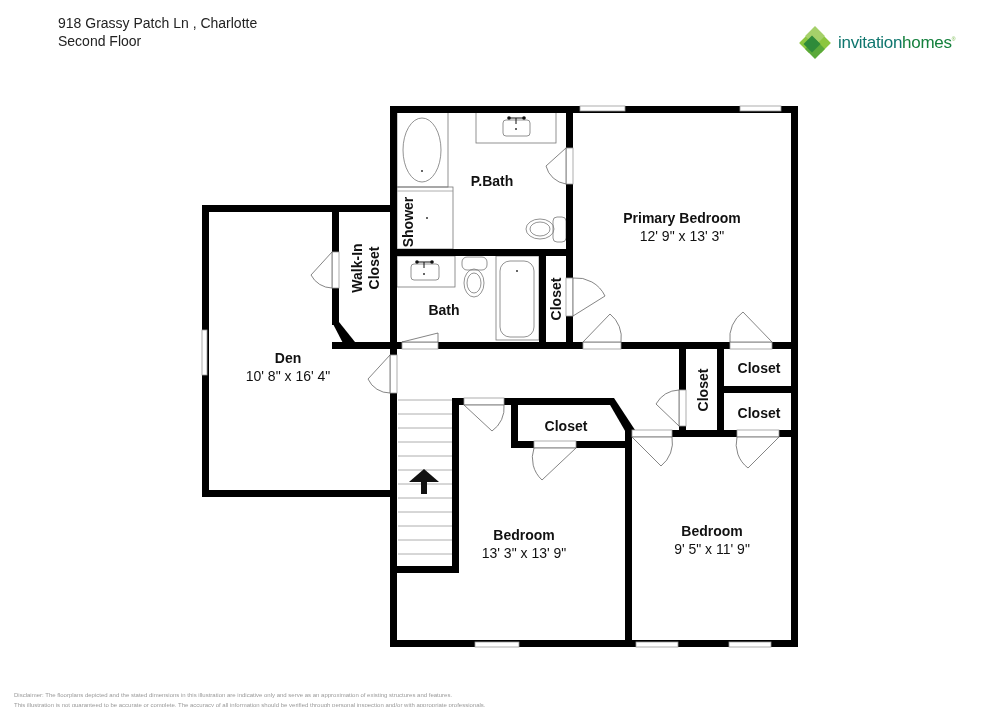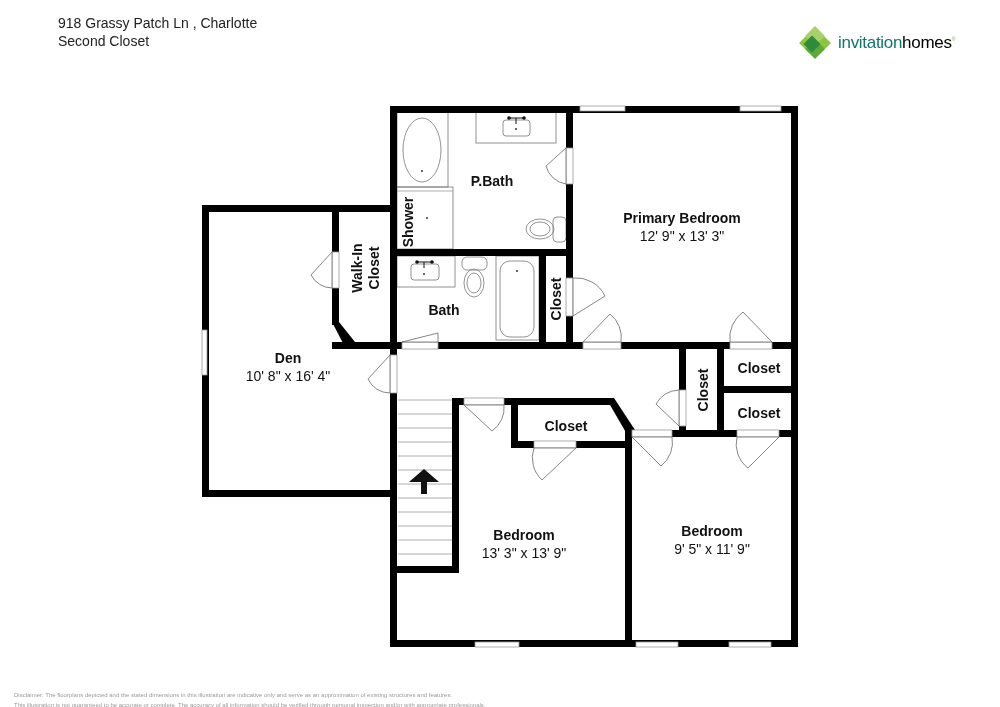--- a/index.html
+++ b/index.html
@@ -3,37 +3,37 @@
 <meta charset="utf-8">
 <style>
   html, body { margin: 0; padding: 0; background: #ffffff; }
   body { width: 1000px; height: 707px; position: relative; overflow: hidden; font-family: "Liberation Sans", sans-serif; }
   .hdr { position: absolute; left: 14px; font-size: 14px; color: #222; margin-left: 44px; }
   .hdr.addr { top: 15px; }
   .hdr.floor { top: 33px; }
   .logo { position: absolute; left: 798px; top: 26px; display: flex; align-items: center; }
   .logo .brand { font-size: 17px; letter-spacing: -0.3px; margin-left: 6px; }
   .logo .b1 { color: #0f766e; }
-  .logo .b2 { color: #000000; }
+  .logo .b2 { color: #15803d; }
   .logo sup { font-size: 5px; color: #6cb33f; }
   .disclaimer { position: absolute; left: 14px; top: 690px; font-size: 6px; color: #9a9a9a; line-height: 10px; white-space: nowrap; }
   svg.plan { position: absolute; left: 0; top: 0; }
   .room-label { font-family: "Liberation Sans", sans-serif; font-weight: bold; font-size: 14px; fill: #111; }
   .room-dim { font-family: "Liberation Sans", sans-serif; font-size: 14px; fill: #111; }
   .wall { fill: #000; }
   .fix { fill: none; stroke: #777; stroke-width: 0.8; }
   .door { fill: #fff; stroke: #666; stroke-width: 0.8; }
   .win { fill: #fff; stroke: #999; stroke-width: 0.8; }
   .stair { stroke: #999; stroke-width: 0.8; }
 </style>
 </head>
 <body>
 
 <div class="hdr addr">918 Grassy Patch Ln , Charlotte</div>
-<div class="hdr floor">Second Closet</div>
+<div class="hdr floor">Second Floor</div>
 
 <div class="logo">
   <svg width="34" height="34" viewBox="0 0 34 34">
     <rect x="4" y="10" width="14" height="14" fill="#8cc63f" transform="rotate(45 11 17)"></rect>
     <rect x="16" y="10" width="14" height="14" fill="#8cc63f" transform="rotate(45 23 17)"></rect>
     <rect x="10" y="3" width="14" height="14" fill="#a5d06a" transform="rotate(45 17 10)"></rect>
     <rect x="10" y="16" width="14" height="14" fill="#5aa93a" transform="rotate(45 17 23)"></rect>
     <rect x="8" y="12" width="12" height="12" fill="#2e8b3a" transform="rotate(45 14 18)"></rect>
   </svg>
   <span class="brand"><span class="b1">invitation</span><span class="b2">homes</span><sup>®</sup></span>

